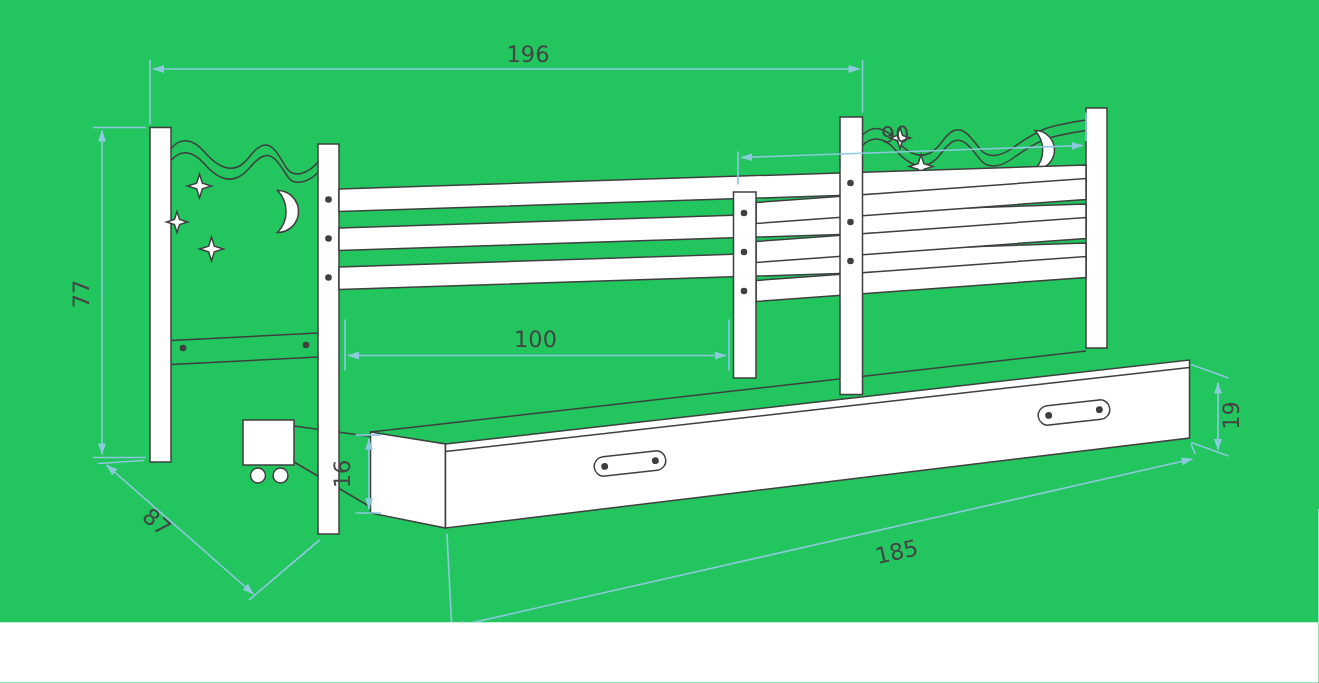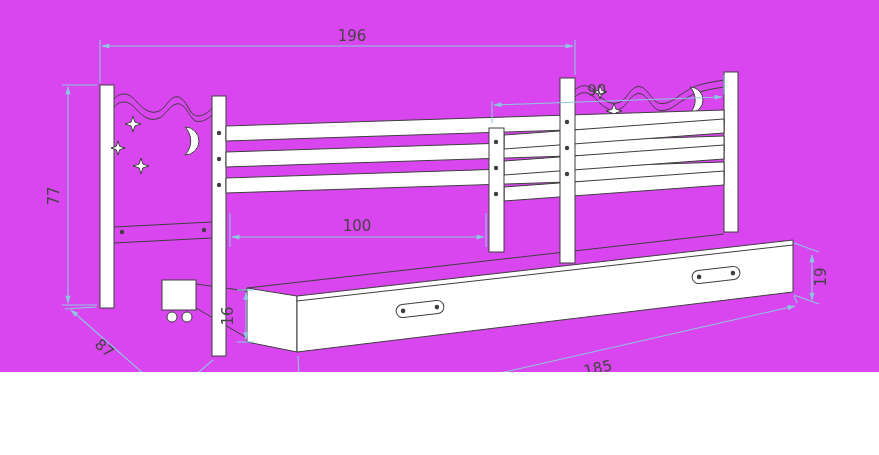--- a/index.html
+++ b/index.html
@@ -1,17 +1,17 @@
 <!DOCTYPE html>
 <html><head>
 <meta charset="utf-8">
 <style>
   html,body{margin:0;padding:0;background:#ffffff;}
   .stage{
-    position:relative;width:879px;height:372px;background:#d946ef;overflow:hidden;
+    position:relative;width:879px;height:415px;background:#22c55e;overflow:hidden;
     font-family:"DejaVu Sans","Liberation Sans",sans-serif;
   }
   .stage svg{position:absolute;left:0;top:0;display:block;}
   .dim-text{
     font-size:15px;fill:#444444;
     font-family:"DejaVu Sans","Liberation Sans",sans-serif;
   }
 </style>
 </head>
 <body>

